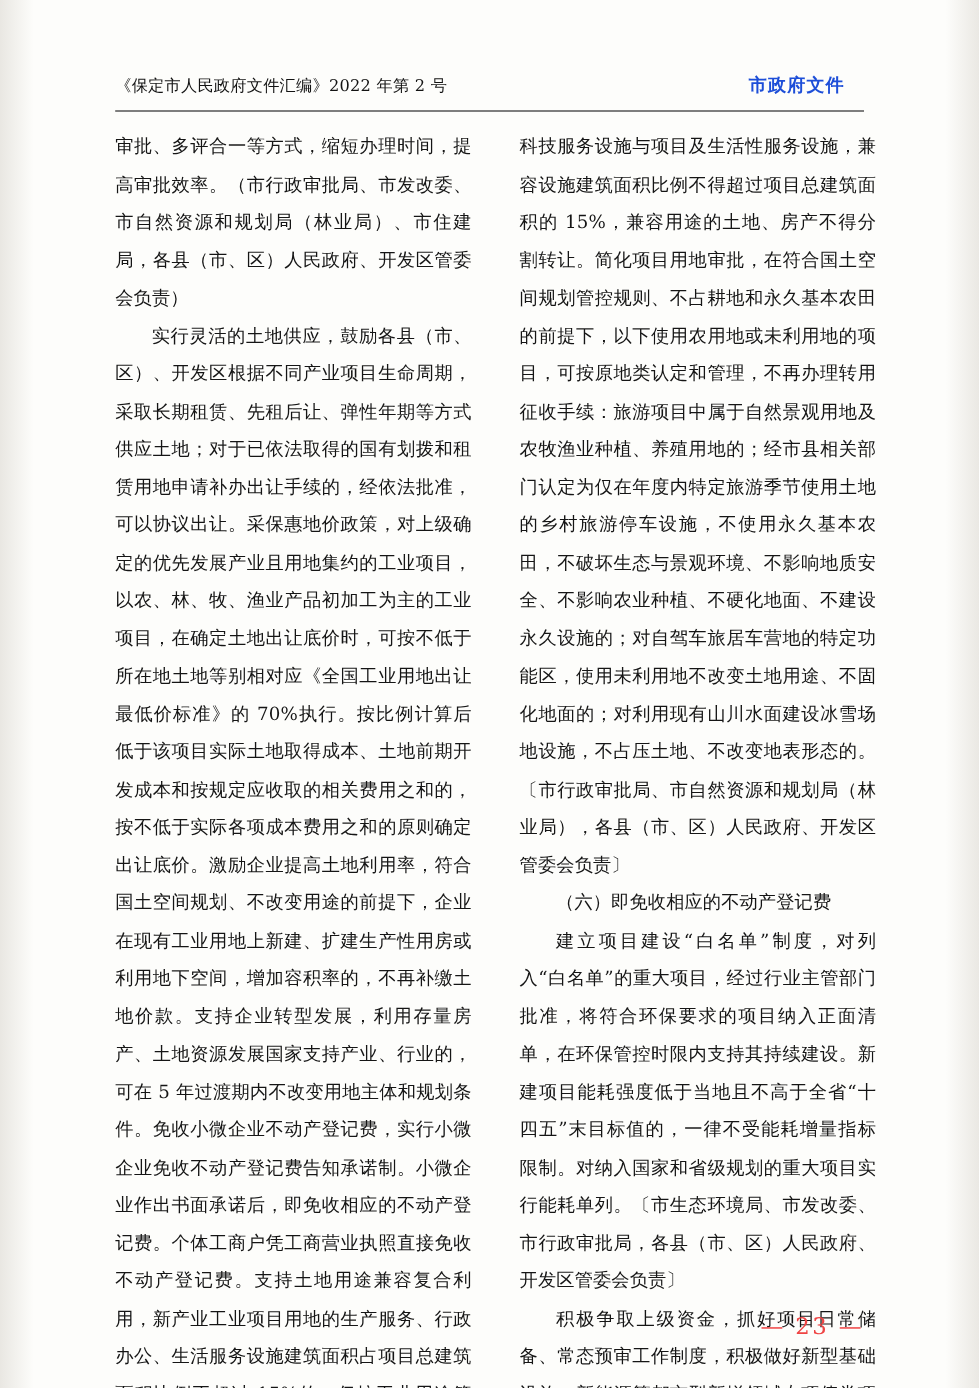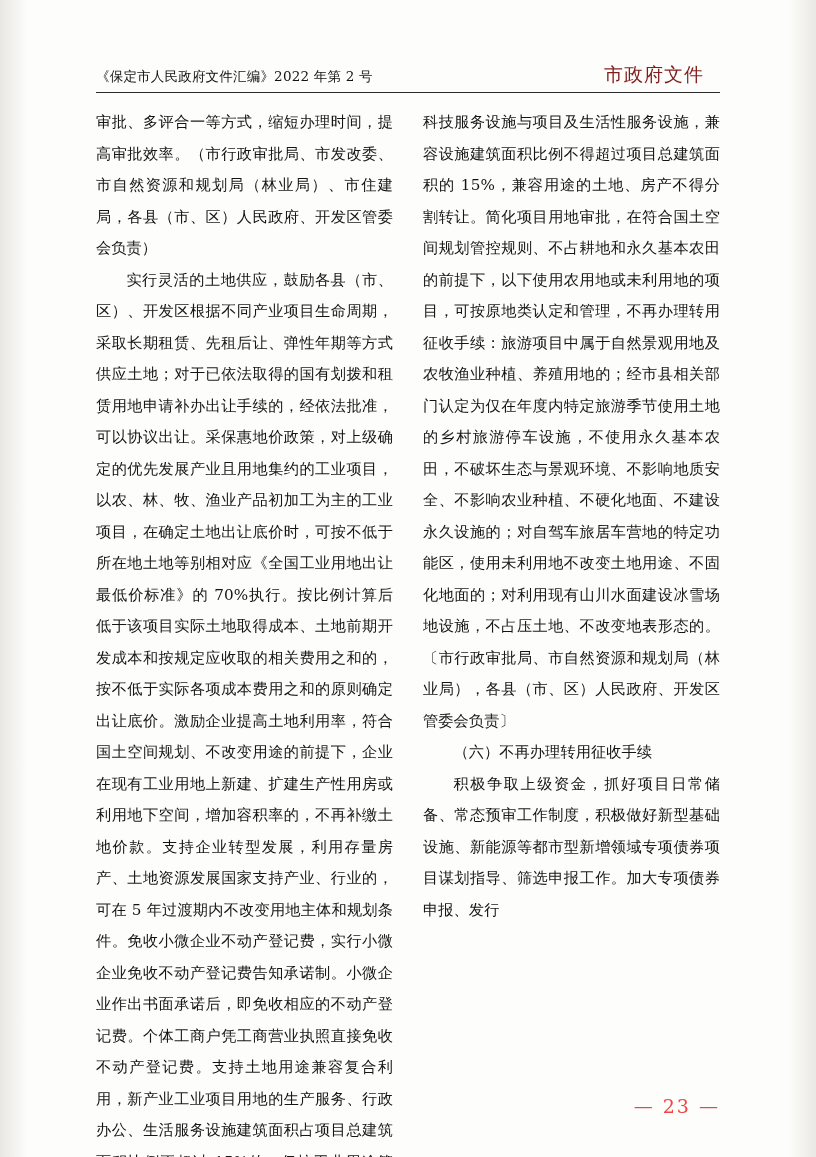--- a/index.html
+++ b/index.html
@@ -56,37 +56,37 @@
   }
   .header-left {
     font-family: "DejaVu Serif", "Liberation Serif", serif;
     font-size: 13.5px;
     letter-spacing: 0.2px;
     color: #131313;
     white-space: nowrap;
   }
   .header-right {
     font-family: "DejaVu Serif", "Liberation Serif", serif;
-    font-size: 19px;
-    font-weight: normal;
+    font-size: 15px;
+    font-weight: bold;
     letter-spacing: 1px;
-    color: #7f1d1d;
+    color: #1d4ed8;
     white-space: nowrap;
     padding-right: 16px;
   }
   .rule {
     border: none;
     border-top: 1px solid #2b2b2b;
     margin: 2px 0 14px 0;
     width: 100%;
   }
   
   .columns {
     display: flex;
-    gap: 30px;
+    gap: 40px;
     height: 930px;
   }
   .col {
     width: 297px;
     flex: 0 0 297px;
   }
   p.para {
     margin: 0;
     font-family: "DejaVu Serif", "Liberation Serif", serif;
     font-size: 15.2px;
@@ -139,21 +139,22 @@
 
     <div class="columns">
 
       <div class="col">
         <p class="para">审批、多评合一等方式，缩短办理时间，提高审批效率。（市行政审批局、市发改委、市自然资源和规划局（林业局）、市住建局，各县（市、区）人民政府、开发区管委会负责）</p>
         <p class="para indent">实行灵活的土地供应，鼓励各县（市、区）、开发区根据不同产业项目生命周期，采取长期租赁、先租后让、弹性年期等方式供应土地；对于已依法取得的国有划拨和租赁用地申请补办出让手续的，经依法批准，可以协议出让。采保惠地价政策，对上级确定的优先发展产业且用地集约的工业项目，以农、林、牧、渔业产品初加工为主的工业项目，在确定土地出让底价时，可按不低于所在地土地等别相对应《全国工业用地出让最低价标准》的 70%执行。按比例计算后低于该项目实际土地取得成本、土地前期开发成本和按规定应收取的相关费用之和的，按不低于实际各项成本费用之和的原则确定出让底价。激励企业提高土地利用率，符合国土空间规划、不改变用途的前提下，企业在现有工业用地上新建、扩建生产性用房或利用地下空间，增加容积率的，不再补缴土地价款。支持企业转型发展，利用存量房产、土地资源发展国家支持产业、行业的，可在 5 年过渡期内不改变用地主体和规划条件。免收小微企业不动产登记费，实行小微企业免收不动产登记费告知承诺制。小微企业作出书面承诺后，即免收相应的不动产登记费。个体工商户凭工商营业执照直接免收不动产登记费。支持土地用途兼容复合利用，新产业工业项目用地的生产服务、行政办公、生活服务设施建筑面积占项目总建筑面积比例不超过 15%的，仍按工业用途管理。科教用地可兼容研发与中试、</p>
       </div>
 
       <div class="col">
         <p class="para">科技服务设施与项目及生活性服务设施，兼容设施建筑面积比例不得超过项目总建筑面积的 15%，兼容用途的土地、房产不得分割转让。简化项目用地审批，在符合国土空间规划管控规则、不占耕地和永久基本农田的前提下，以下使用农用地或未利用地的项目，可按原地类认定和管理，不再办理转用征收手续：旅游项目中属于自然景观用地及农牧渔业种植、养殖用地的；经市县相关部门认定为仅在年度内特定旅游季节使用土地的乡村旅游停车设施，不使用永久基本农田，不破坏生态与景观环境、不影响地质安全、不影响农业种植、不硬化地面、不建设永久设施的；对自驾车旅居车营地的特定功能区，使用未利用地不改变土地用途、不固化地面的；对利用现有山川水面建设冰雪场地设施，不占压土地、不改变地表形态的。〔市行政审批局、市自然资源和规划局（林业局），各县（市、区）人民政府、开发区管委会负责〕</p>
-        <p class="para heading">（六）不再办理转用征收手续</p>
+        <p class="para heading">（六）即免收相应的不动产登记费</p>
+        <p class="para indent">建立项目建设“白名单”制度，对列入“白名单”的重大项目，经过行业主管部门批准，将符合环保要求的项目纳入正面清单，在环保管控时限内支持其持续建设。新建项目能耗强度低于当地且不高于全省“十四五”末目标值的，一律不受能耗增量指标限制。对纳入国家和省级规划的重大项目实行能耗单列。〔市生态环境局、市发改委、市行政审批局，各县（市、区）人民政府、开发区管委会负责〕</p>
         <p class="para indent">积极争取上级资金，抓好项目日常储备、常态预审工作制度，积极做好新型基础设施、新能源等都市型新增领域专项债券项目谋划指导、筛选申报工作。加大专项债券申报、发行</p>
       </div>
 
     </div>
   </div>
 
   <div class="footer">— 23 —</div>
   <div class="bottom-mark"></div>
 </div>
 

